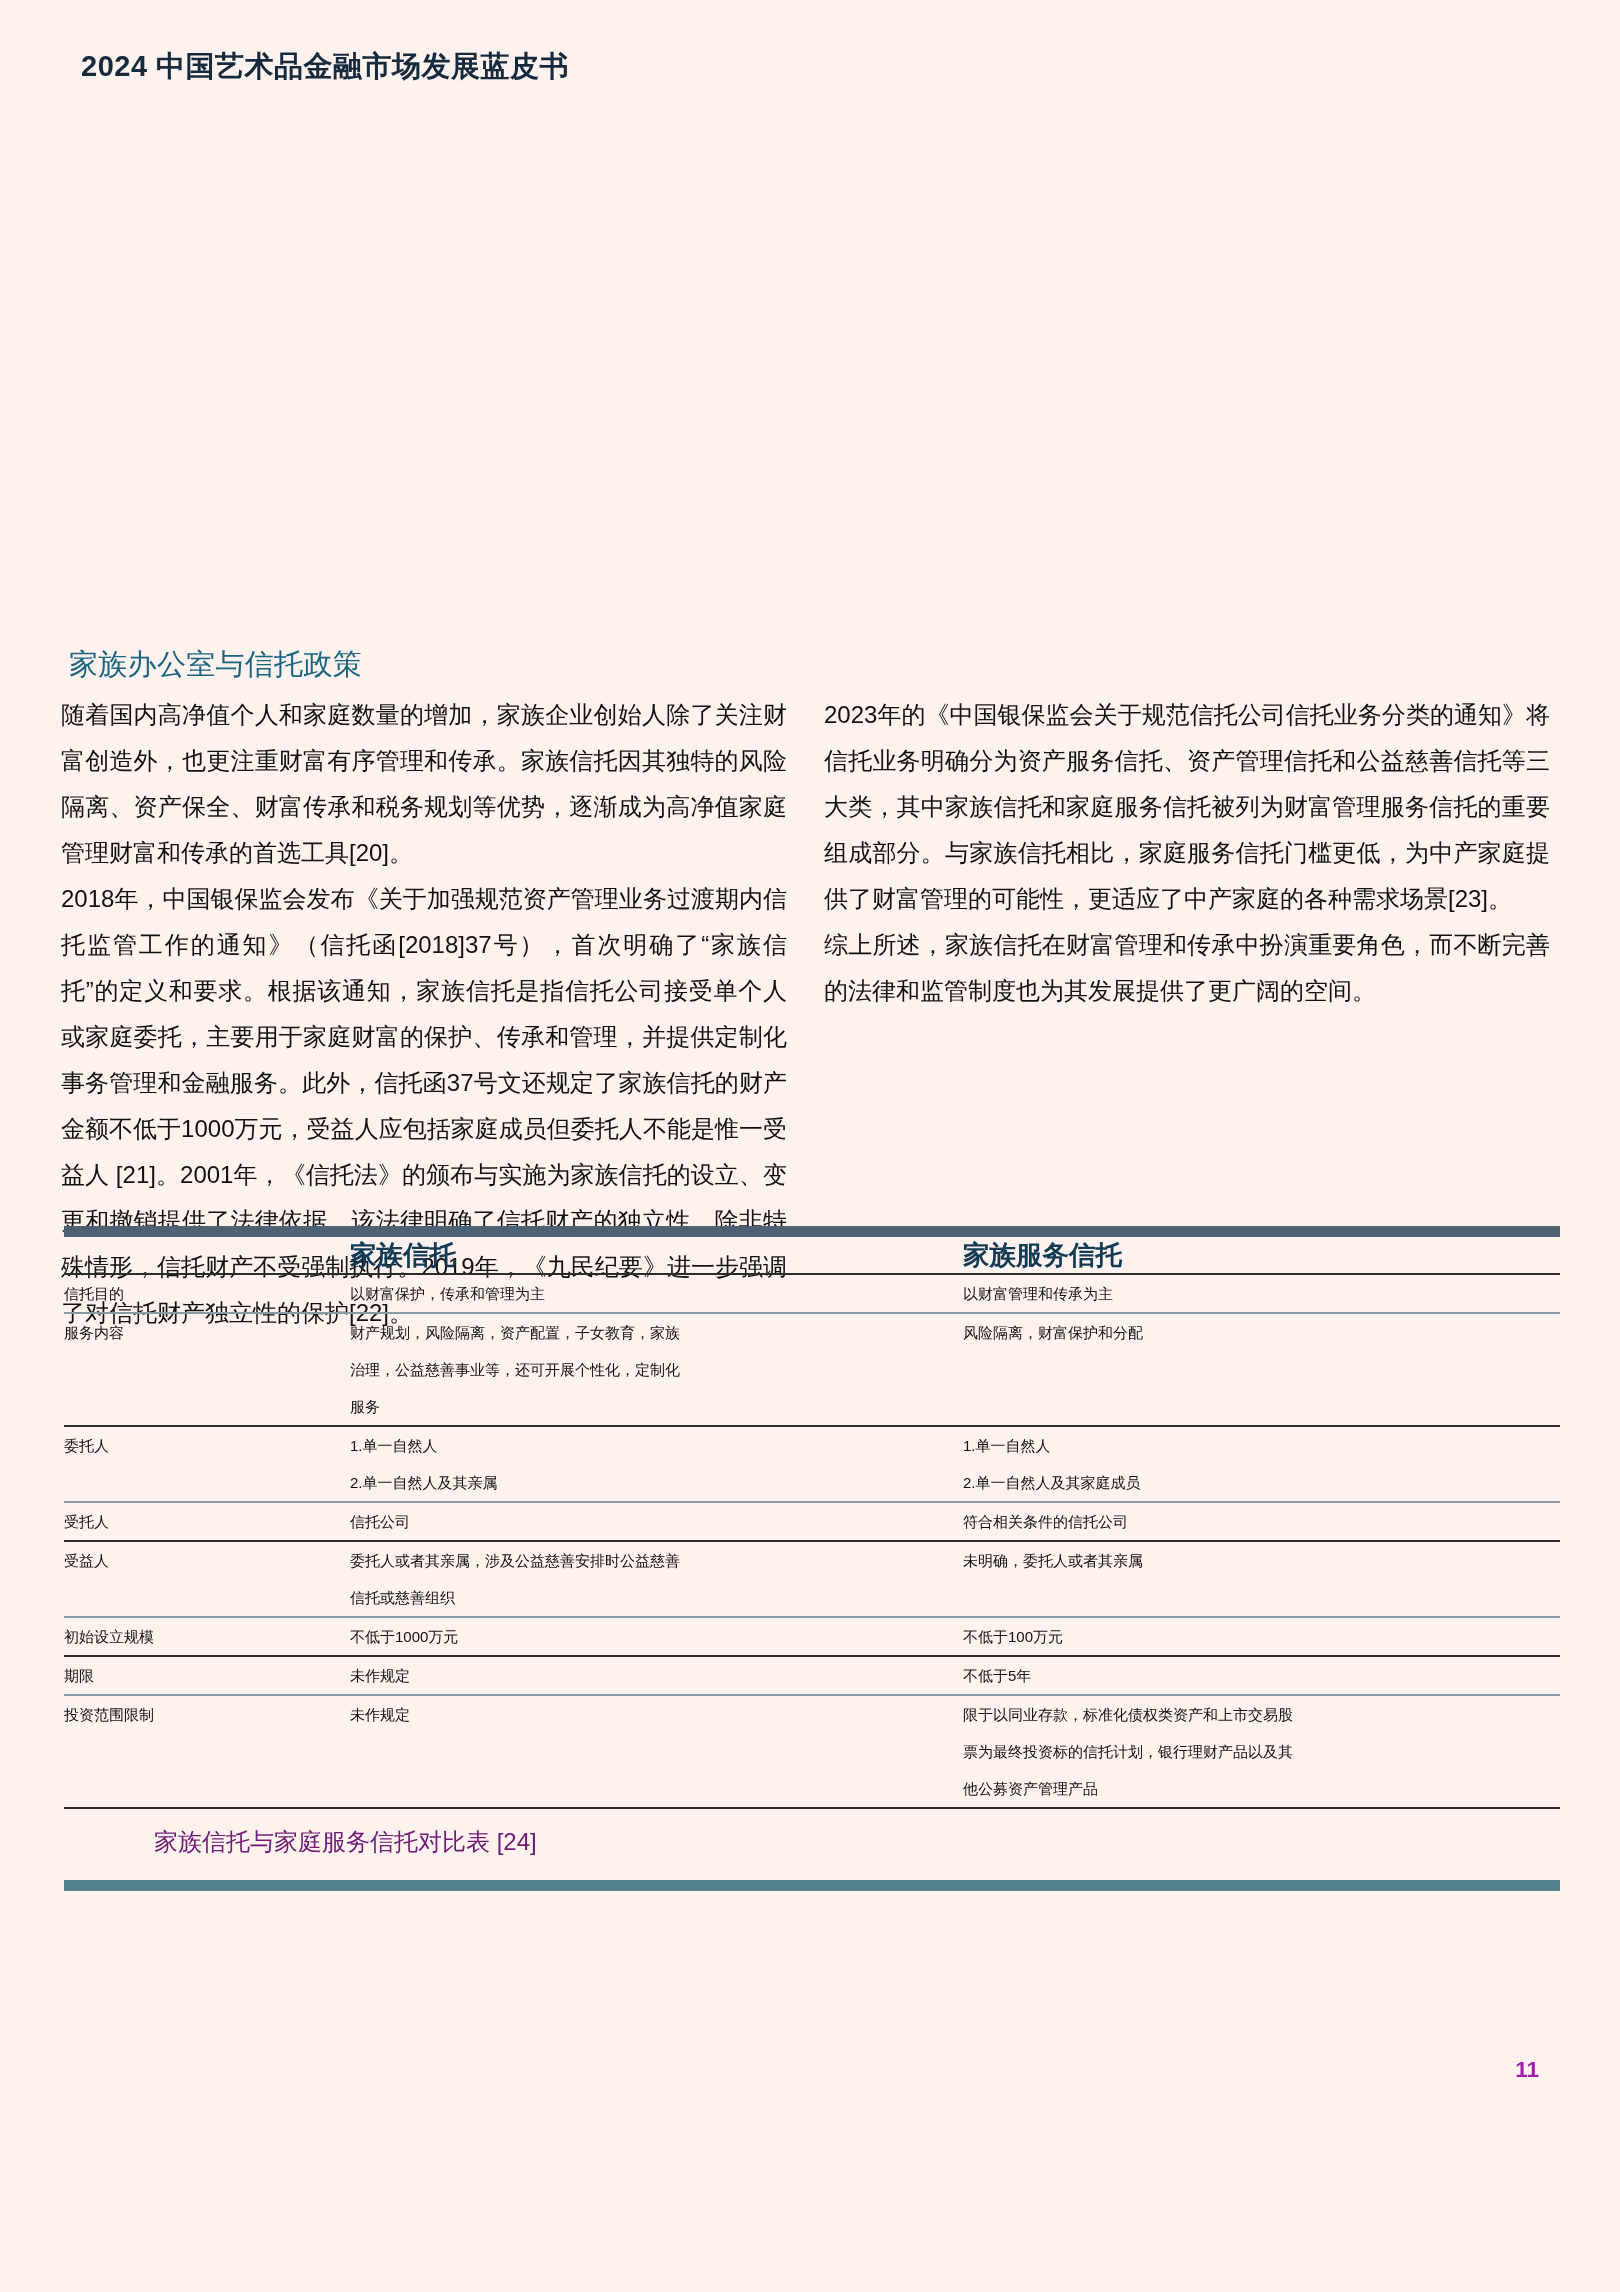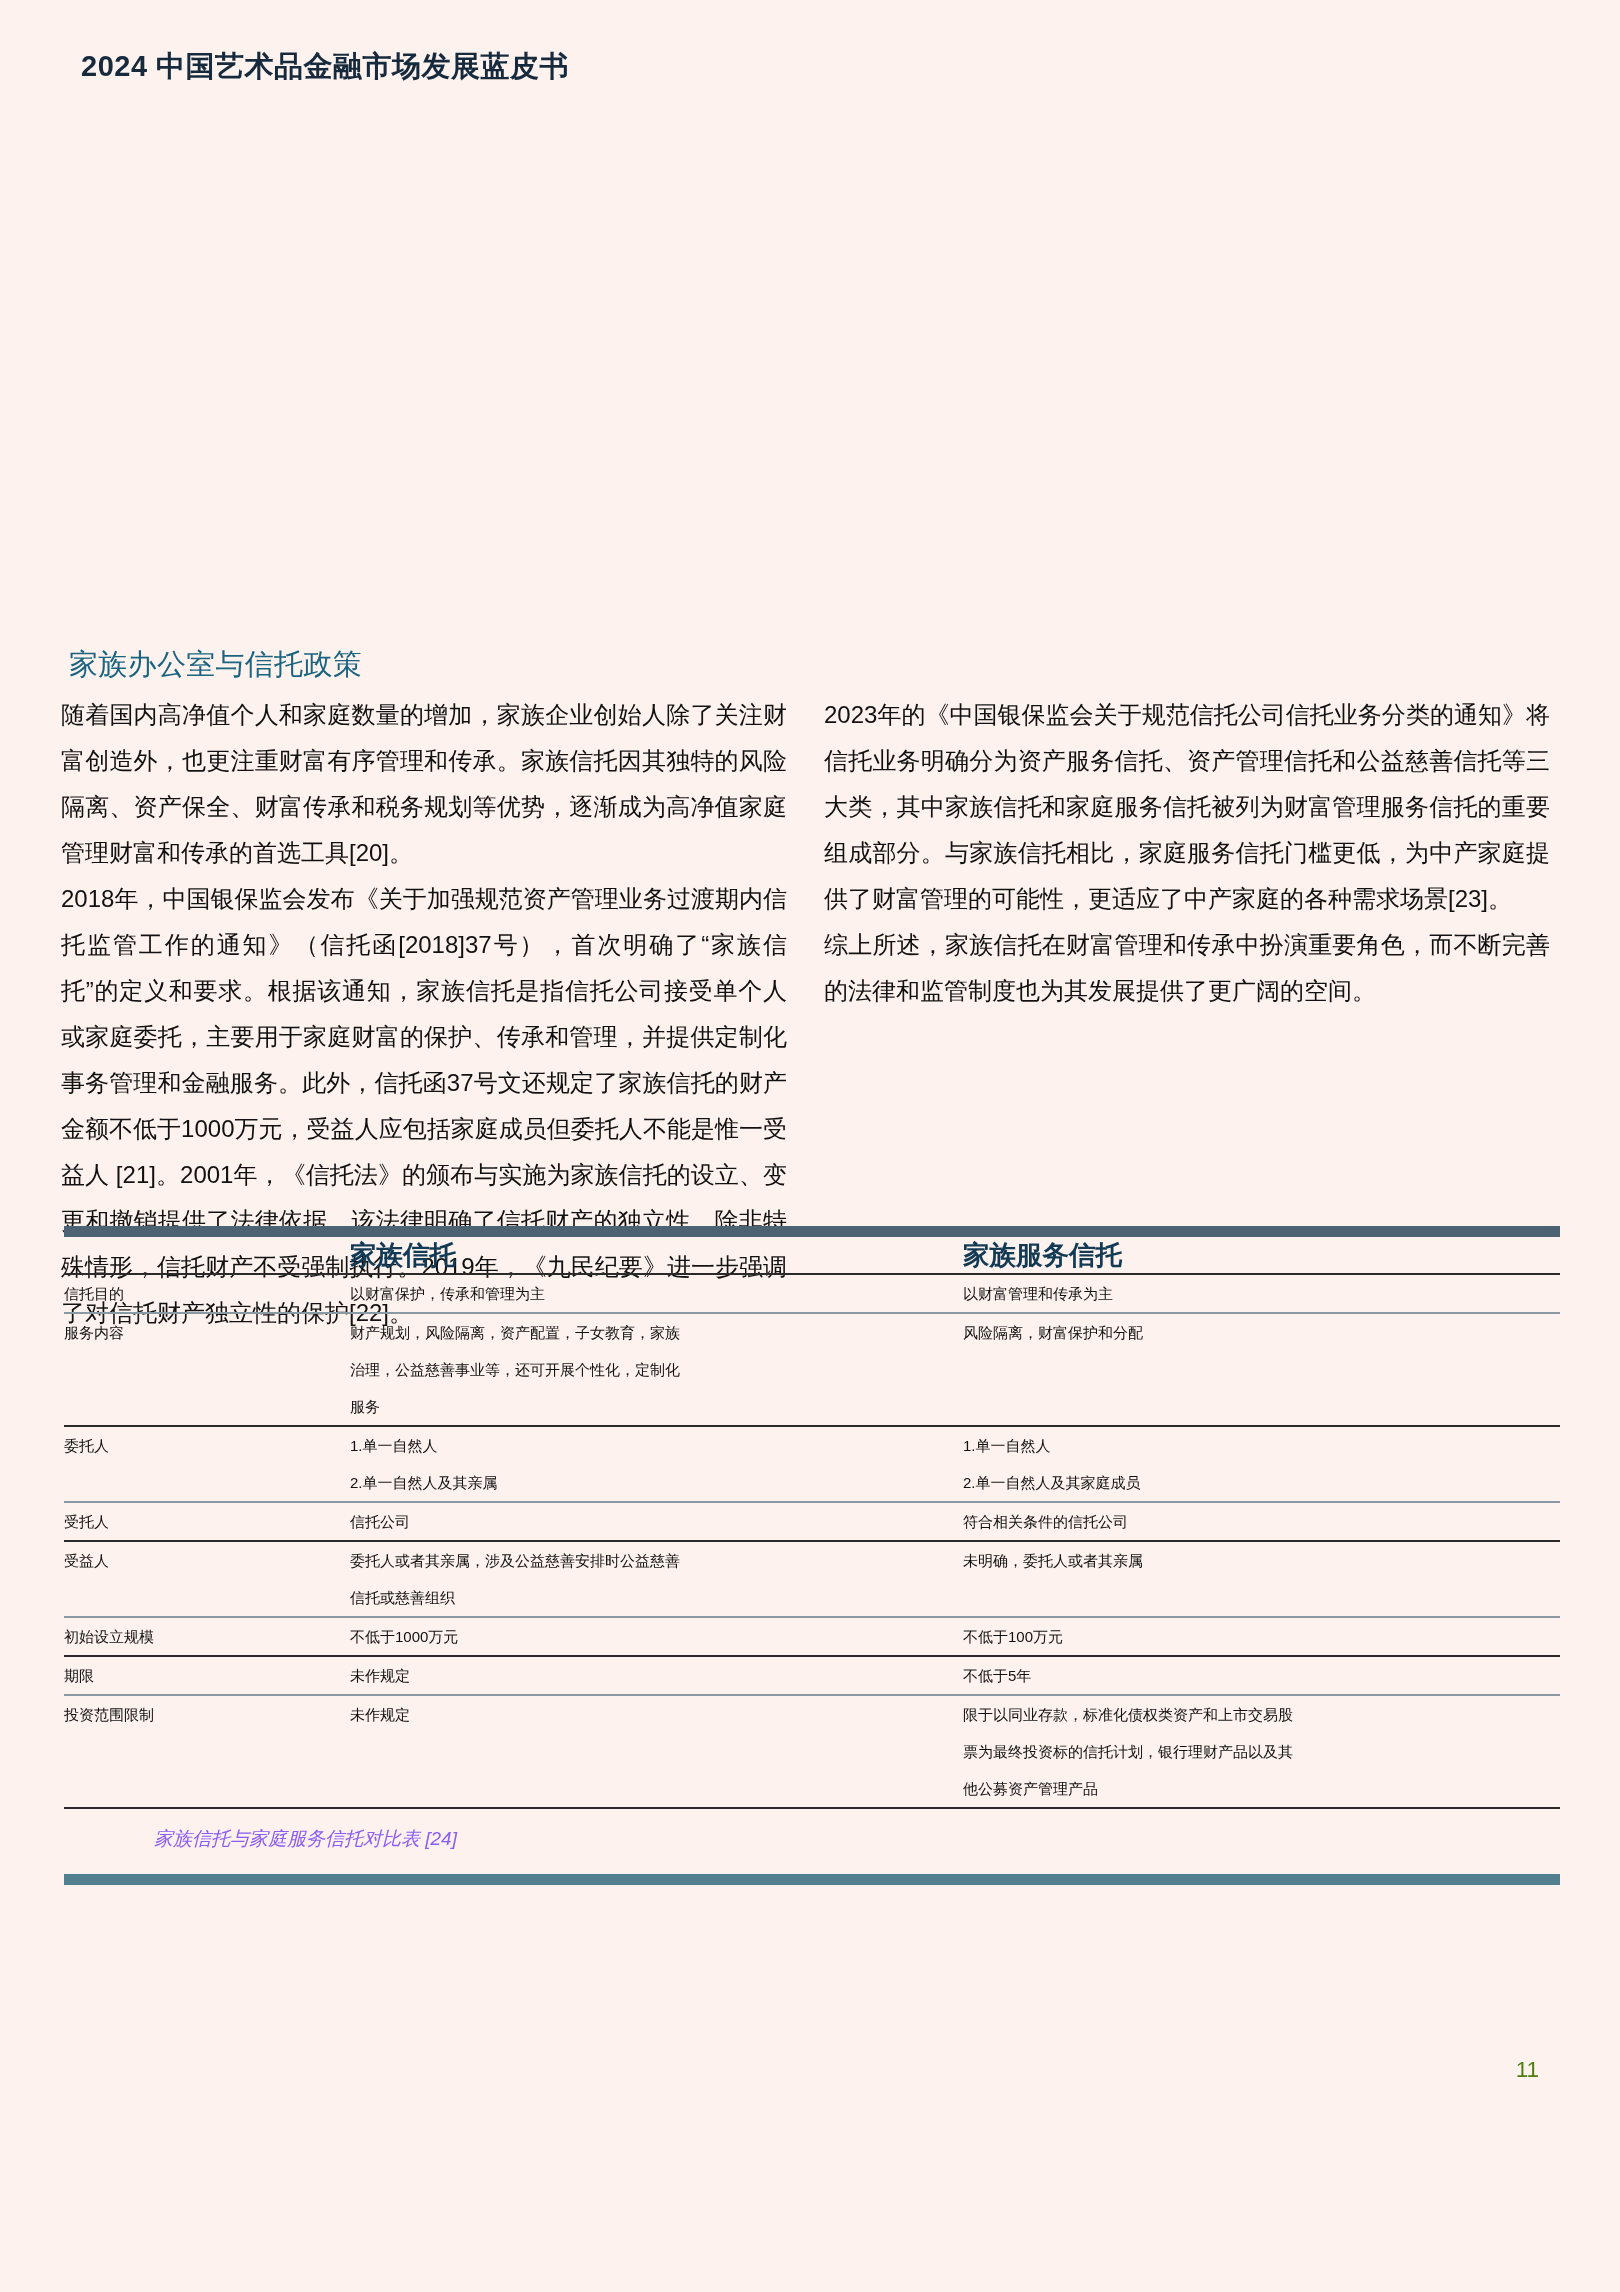--- a/index.html
+++ b/index.html
@@ -129,34 +129,33 @@
   .sep-dark hr, .sep-light hr {
     border: 0;
     margin: 0;
     height: 2px;
   }
   .sep-dark hr { background: #2B2B2B; }
   .sep-light hr { background: #8A9AA5; }
 
   .caption {
     padding-left: 90px;
-    font-size: 19px;
-    color: #8b5cf6;
+    font-size: 24px;
+    color: #701a75;
     padding-top: 17.6px;
-    font-style: italic;
   }
 
   
   .page-number {
     position: absolute;
     right: 81px;
     top: 2057px;
     font-size: 22.5px;
-    font-weight: normal;
-    color: #4d7c0f;
+    font-weight: bold;
+    color: #a21caf;
   }
 </style>
 </head>
 <body>
 
 <div class="page">
 
   <div class="running-head">2024 中国艺术品金融市场发展蓝皮书</div>
 
   <div class="section-heading">家族办公室与信托政策</div>

